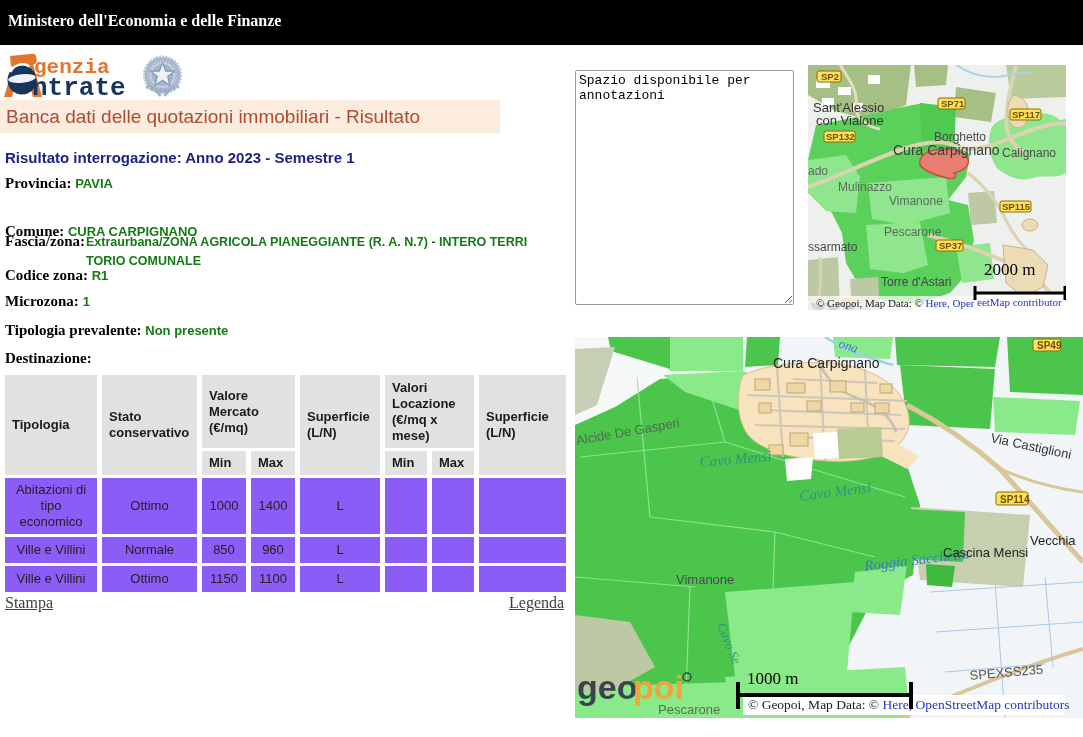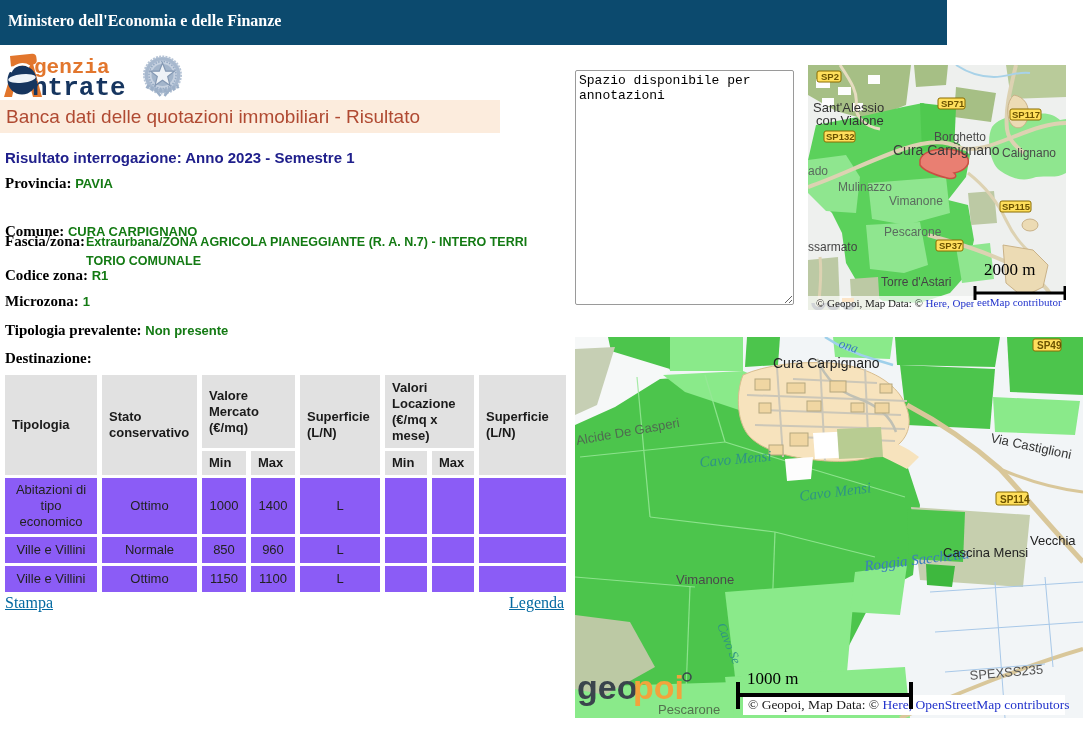--- a/index.html
+++ b/index.html
@@ -1,32 +1,32 @@
 <!DOCTYPE html>
 <html><head>
 <meta charset="utf-8">
 <style>
   html,body{margin:0;padding:0;background:#fff;}
   body{width:1083px;height:737px;position:relative;overflow:hidden;
        font-family:"Liberation Sans",sans-serif;}
-  .topbar{position:absolute;left:0;top:0;width:947px;height:45px;background:#0c4a6e;}
+  .topbar{position:absolute;left:0;top:0;width:1083px;height:45px;background:#000000;}
   .topbar span{position:absolute;left:8px;top:12px;color:#fff;
        font-family:"Liberation Serif",serif;font-weight:bold;font-size:16px;}
   .banner{position:absolute;left:0;top:100px;width:500px;height:33px;background:#fcecdd;}
   .banner span{position:absolute;left:6px;top:6px;color:#b04a32;font-size:19px;}
   .h1{position:absolute;left:5px;top:149px;color:#20208c;font-weight:bold;font-size:15px;}
   .lbl{font-family:"Liberation Serif",serif;font-weight:bold;font-size:15px;color:#000;}
   .val{font-weight:bold;font-size:13px;color:#137a13;}
   .line{position:absolute;left:5px;}
   table{position:absolute;left:0px;top:372px;border-collapse:separate;border-spacing:5px 3px;table-layout:fixed;}
   th{background:#e1e1e1;font-size:13px;color:#1a1a1a;text-align:left;
      vertical-align:middle;padding:0 0 0 7px;font-weight:bold;line-height:16px;}
   td{background:#8b5cf6;font-size:13px;color:#222;text-align:center;
      vertical-align:middle;padding:0 4px;line-height:16px;}
-  .links a{color:#0369a1;font-family:"Liberation Serif",serif;font-size:16px;}
+  .links a{color:#404040;font-family:"Liberation Serif",serif;font-size:16px;}
   textarea{position:absolute;left:575px;top:70px;width:211px;height:229px;
      border:1px solid #9a9a9a;font-family:"Liberation Mono",monospace;font-size:13px;
      padding:2px 3px;background:#fff;color:#000;border-radius:2px;}
 </style>
 </head>
 <body>
 <div class="topbar">
     <span>Ministero dell'Economia e delle Finanze</span>
   </div>
 

